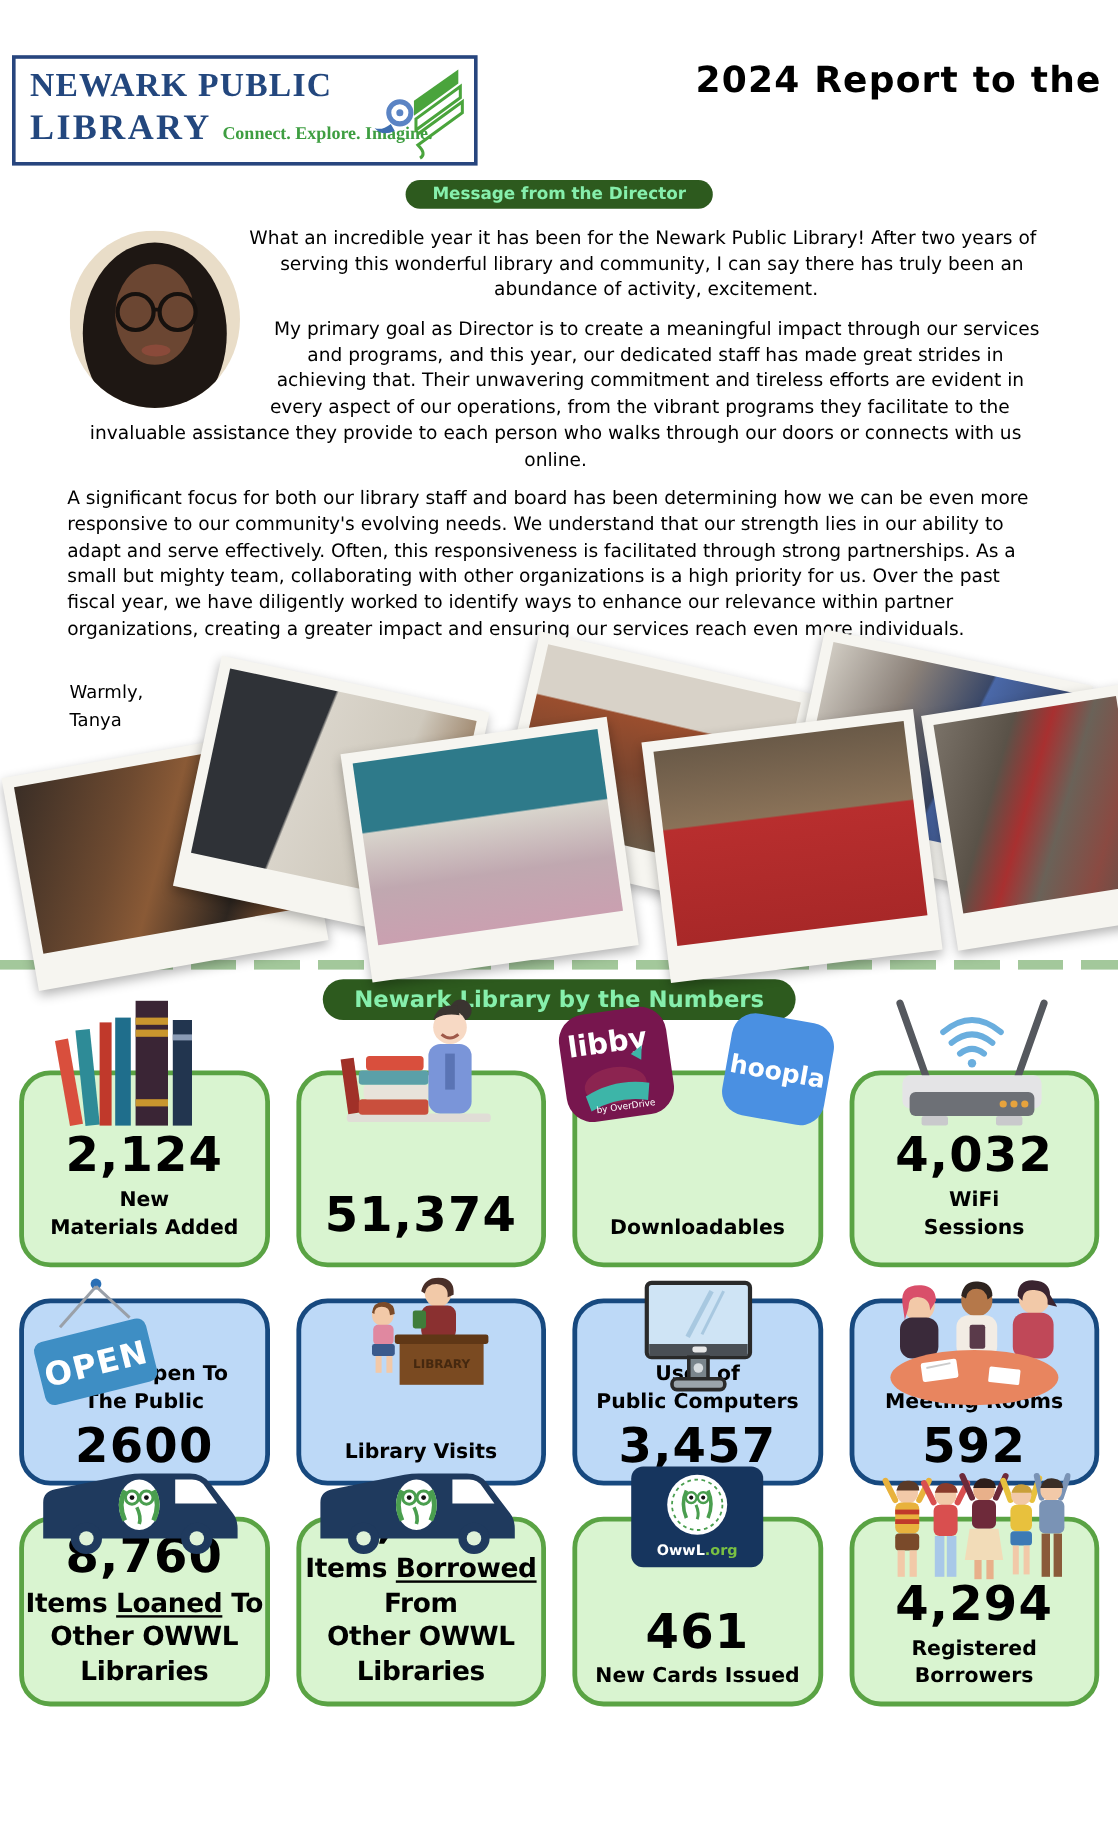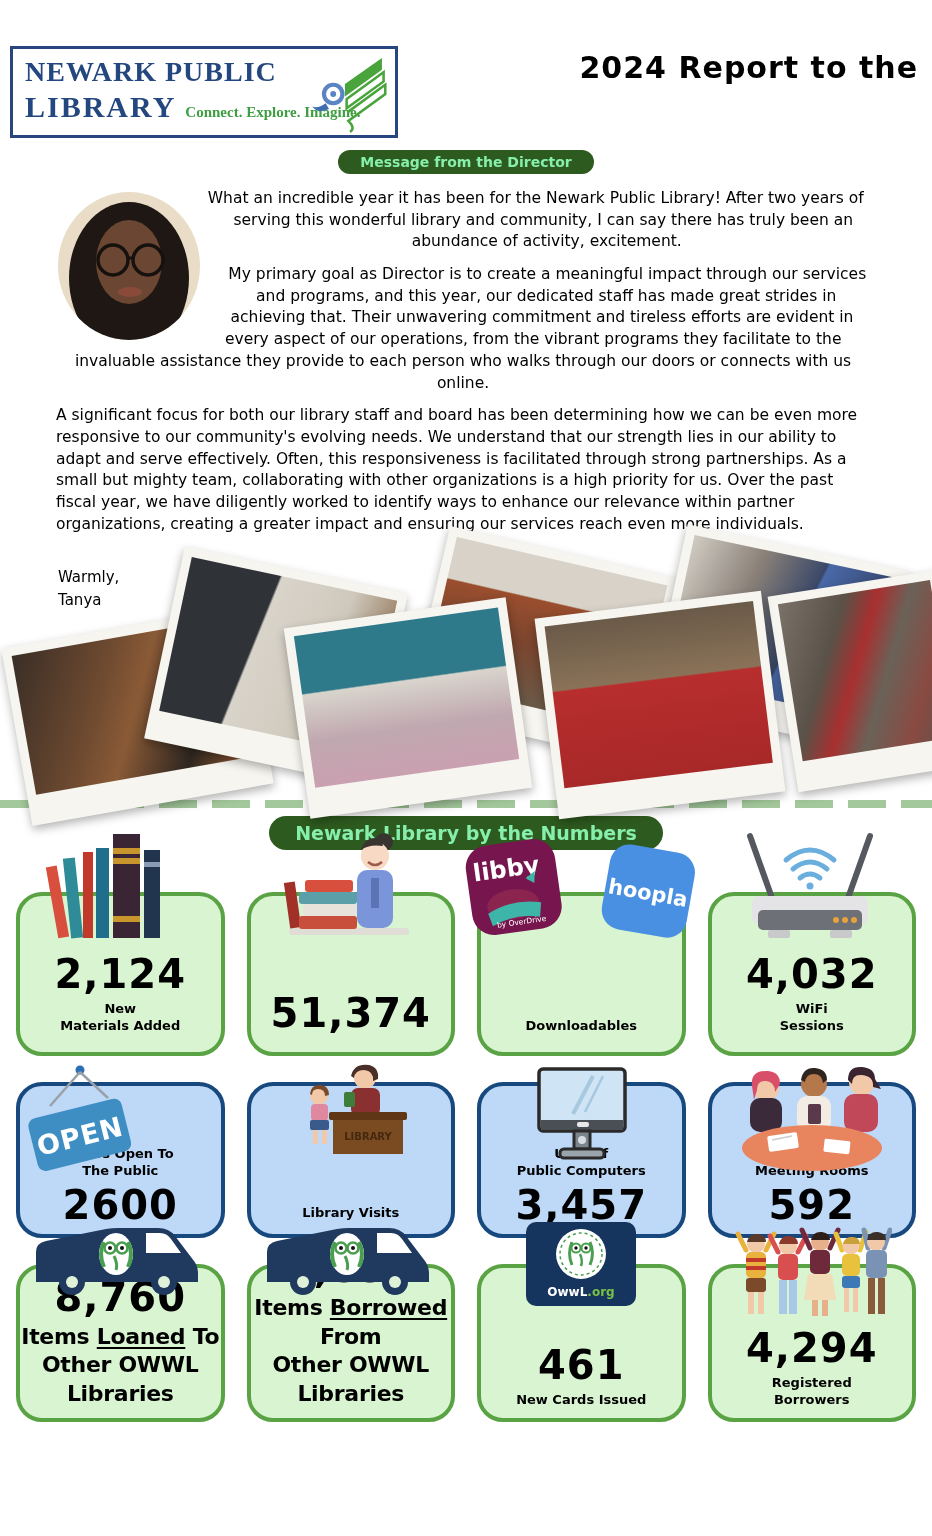--- a/index.html
+++ b/index.html
@@ -56,21 +56,21 @@
           padding:0 16px; margin-top:42px; }
   .cell { position:relative; }
   .card { border-radius:26px; display:flex; flex-direction:column; justify-content:flex-end;
           align-items:center; text-align:center; position:relative; z-index:1; }
   .card.green { background:#d9f4d0; border:4px solid #5aa344; }
   .card.blue  { background:#bdd9f7; border:4px solid #17497f; }
   .r1 { height:164px; padding-bottom:18px; }
   .r2 { height:156px; padding-bottom:8px; }
   .r3 { height:158px; padding-bottom:10px; }
   .val { font-size:40px; font-weight:800; letter-spacing:1px; line-height:1.05; }
-  .lbl { font-size:13px; font-weight:700; line-height:1.32; margin-top:5px; }
+  .lbl { font-size:17px; font-weight:700; line-height:1.32; margin-top:5px; }
   .r2 .lbl { margin:0 0 5px; }
   .tight .lbl { font-size:22px; letter-spacing:-0.3px; line-height:1.3; }
   .u { text-decoration:underline; text-decoration-thickness:2px; text-underline-offset:3px; }
   .icn { position:absolute; z-index:3; }
 </style>
 </head>
 <body>
 
 <div class="page">
 

